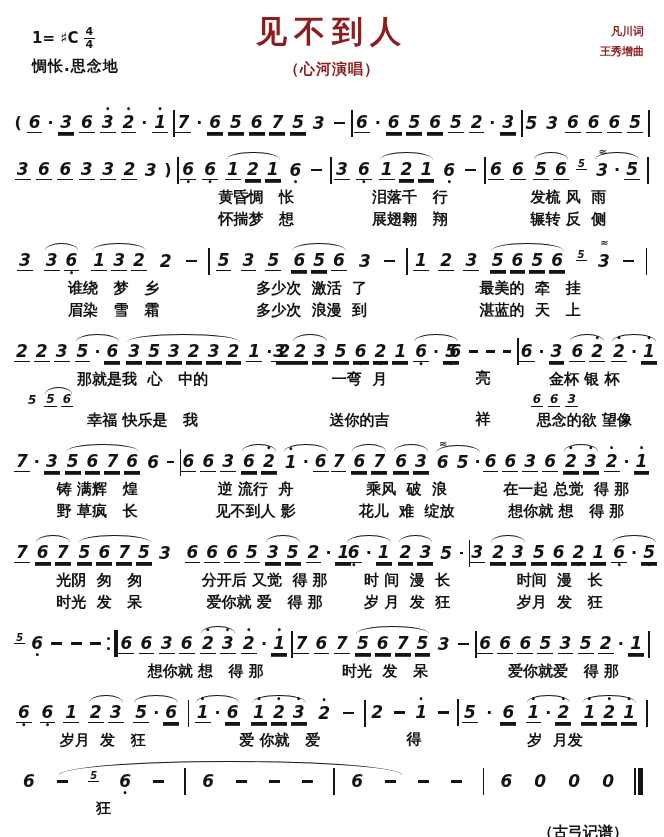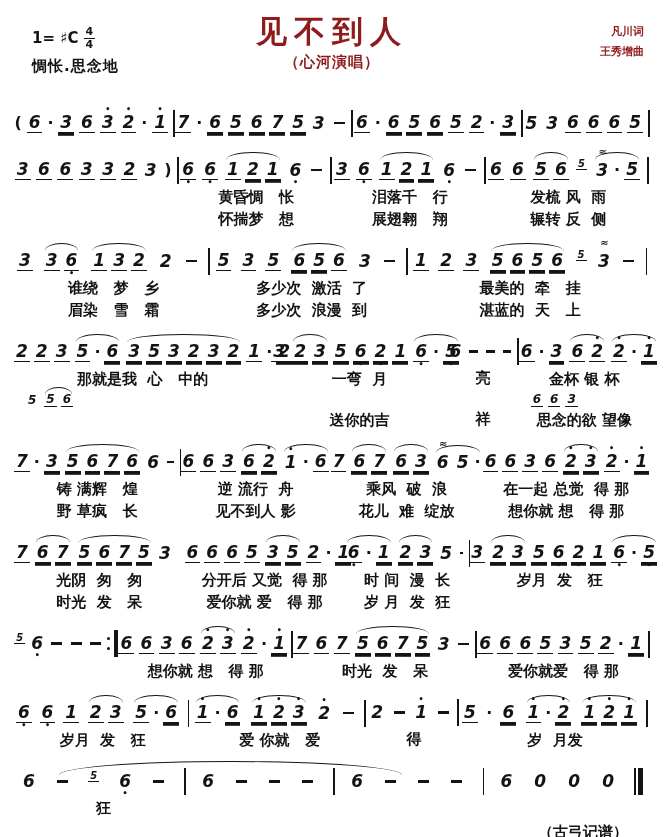--- a/index.html
+++ b/index.html
@@ -11,21 +11,21 @@
 
   
   .header{display:grid;grid-template-columns:1fr auto 1fr;align-items:start;height:78px;margin-top:6px;}
   .hl{padding-top:12px;padding-left:18px;}
   .key-row{display:flex;align-items:center;gap:5px;font-size:15px;font-weight:700;}
   .frac{display:inline-flex;flex-direction:column;align-items:center;font-size:11px;line-height:1.05;font-weight:700;}
   .frac .ft{border-bottom:1.2px solid var(--ink);padding:0 2px;}
   .mood{margin-top:7px;font-size:15px;font-weight:700;letter-spacing:1px;}
   .hc{text-align:center;}
   .title{font-size:31px;font-weight:700;color:var(--red);letter-spacing:7px;line-height:1.15;}
-  .subtitle{font-size:15px;font-weight:700;color:var(--red);margin-top:3px;letter-spacing:1px;}
+  .subtitle{font-size:15px;font-weight:700;color:var(--red);margin-top:10px;letter-spacing:1px;}
   .hr{text-align:right;padding-top:8px;padding-right:6px;font-size:11px;font-weight:700;color:var(--red);line-height:1.8;}
 
   
   .score{margin-top:2px;}
   .system{display:flex;align-items:flex-start;margin-top:15px;position:relative;}
   .measure{display:flex;flex-direction:column;min-width:0;}
   .notes{display:flex;align-items:center;justify-content:space-around;gap:4px;}
   .slur{display:flex;align-items:center;gap:4px;position:relative;padding:0 1px;}
   .slur::before{content:"";position:absolute;top:-2px;left:2px;right:2px;height:7px;
     border-top:1.5px solid var(--ink);border-radius:50% 50% 0 0/100% 100% 0 0;}
@@ -656,20 +656,21 @@
                 <span class="dg u1">5</span>
                 <span class="odot hid">•</span>
               </span>
               <span class="note">
                 <span class="odot hid">•</span>
                 <span class="dg u1">6</span>
                 <span class="odot hid">•</span>
               </span>
             </span>
           </div>
+          <div class="lyr">幸福 快乐是   我</div>
         </div>
         <div class="measure" style="flex-grow: 11;">
           <div class="notes">
             <span class="note">
               <span class="odot hid">•</span>
               <span class="dg u1">3</span>
               <span class="odot hid">•</span>
             </span>
             <span class="slur">
               <span class="note">
@@ -1182,20 +1183,21 @@
               </span>
               <span class="adot">·</span>
               <span class="note">
                 <span class="odot hid">•</span>
                 <span class="dg u2">5</span>
                 <span class="odot">•</span>
               </span>
             </span>
             <span class="bar"></span>
           </div>
+          <div class="lyr">时间  漫   长</div>
           <div class="lyr">岁月  发   狂</div>
         </div>
       </div>
       <div class="system">
         <div class="measure" style="flex-grow: 6;">
           <div class="notes">
             <span class="note grace">
               <span class="odot hid">•</span>
               <span class="dg u1">5</span>
               <span class="odot hid">•</span>

